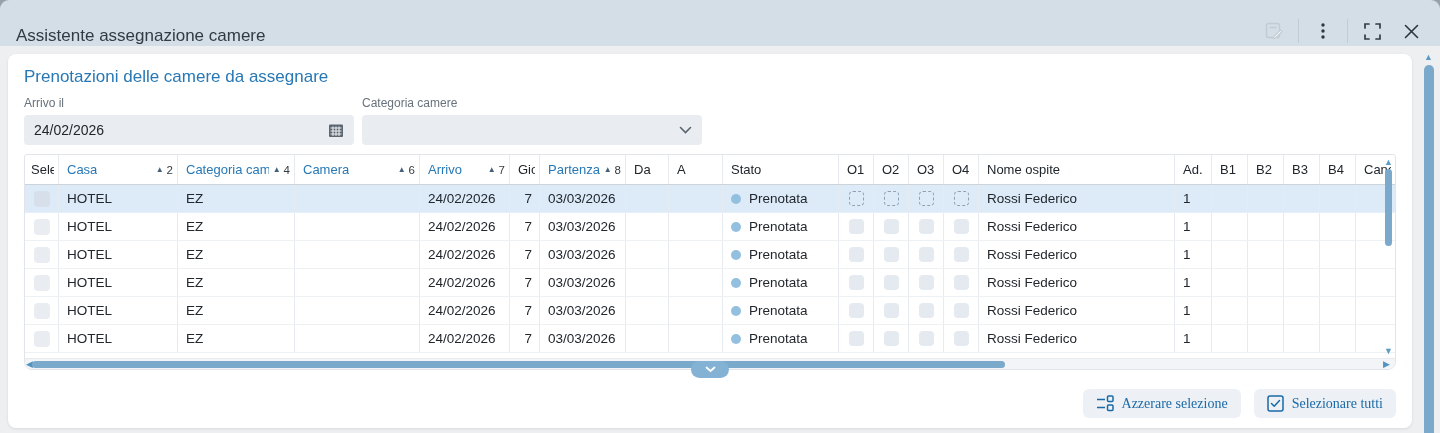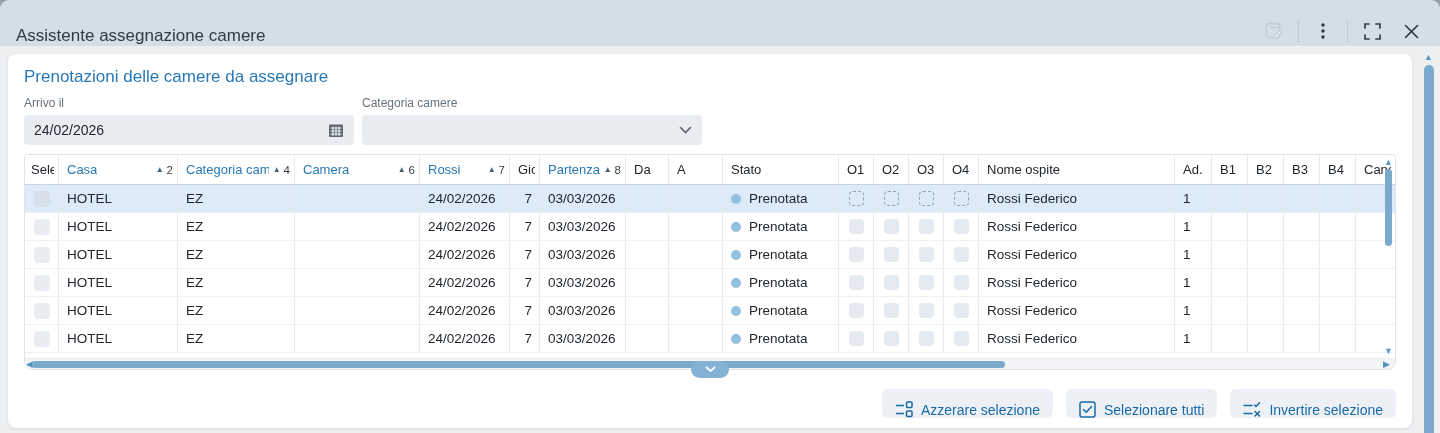--- a/index.html
+++ b/index.html
@@ -73,21 +73,21 @@
   
   .h-scroll { height:11px; background:#f2f4f7; border-top:1px solid #e9ecef; position:relative; }
   .h-scroll-left { position:absolute; left:1px; top:0; font-size:9px; color:#4f93c0; line-height:10px; }
   .h-scroll-thumb { position:absolute; left:7px; top:2px; width:71%; height:7px; border-radius:4px; background:#7aa9cb; }
   .h-scroll-right { position:absolute; right:5px; top:0; font-size:9px; color:#4f93c0; line-height:10px; }
 
   .expand-pill { position:absolute; left:50%; transform:translateX(-50%); bottom:-8px; width:38px; height:17px; border-radius:9px; background:#84b2d5; display:flex; align-items:center; justify-content:center; z-index:3; }
 
   
   .footer-actions { display:flex; justify-content:flex-end; gap:13px; margin-top:19px; }
-  .action-btn { display:flex; align-items:flex-end; gap:8px; height:29px; padding:0 13px; background:#edf1f5; border:none; border-radius:6px; color:#1a69a7; font-size:14px; font-family:Liberation Sans, sans-serif; }
+  .action-btn { display:flex; align-items:center; gap:8px; height:29px; padding:0 13px; background:#edf1f5; border:none; border-radius:6px; color:#1a69a7; font-size:14px; font-family:Liberation Serif, serif; }
 
   
   .outer-scroll { position:absolute; top:7px; right:6px; bottom:0; width:11px; display:flex; flex-direction:column; align-items:center; }
   .outer-scroll-up { font-size:9px; color:#5d9bc4; line-height:9px; margin-bottom:3px; }
   .outer-scroll-thumb { width:10px; flex:1; background:#7aa9cb; border-radius:5px 5px 0 0; }
 
   svg { display:block; }
 </style>
 </head>
 <body>
@@ -185,21 +185,21 @@
                 <span class="th-label">Categoria camer</span>
                 <span class="sort-arrow">▲</span>
                 <span class="sort-num">4</span>
               </div>
               <div class="th c-camera sortable">
                 <span class="th-label">Camera</span>
                 <span class="sort-arrow">▲</span>
                 <span class="sort-num">6</span>
               </div>
               <div class="th c-arrivo sortable">
-                <span class="th-label">Rossi</span>
+                <span class="th-label">Arrivo</span>
                 <span class="sort-arrow">▲</span>
                 <span class="sort-num">7</span>
               </div>
               <div class="th c-giorni">
                 <span class="th-label">Giorn</span>
               </div>
               <div class="th c-partenza sortable">
                 <span class="th-label">Partenza</span>
                 <span class="sort-arrow">▲</span>
                 <span class="sort-num">8</span>
@@ -501,32 +501,20 @@
         </button>
         <button class="action-btn">
           <span>
             <svg width="17" height="17" viewBox="0 0 17 17" fill="none" stroke="#1a69a7" stroke-width="1.5">
               <rect x="1" y="1" width="15" height="15" rx="2"></rect>
               <path d="M4.5 8.5 L7.2 11.2 L12.5 5.5" stroke-linecap="round" stroke-linejoin="round"></path>
             </svg>
           </span>
           <span>Selezionare tutti</span>
         </button>
-        <button class="action-btn">
-          <span>
-            <svg width="18" height="17" viewBox="0 0 18 17" fill="none" stroke="#1a69a7" stroke-width="1.5" stroke-linecap="round">
-              <path d="M1 4.5 H9"></path>
-                <path d="M1 12.5 H9"></path>
-              <path d="M11.5 4 L13 5.5 L16.5 1.8"></path>
-              <path d="M12 10.5 L16.5 15"></path>
-                <path d="M16.5 10.5 L12 15"></path>
-            </svg>
-          </span>
-          <span>Invertire selezione</span>
-        </button>
       </div>
 
     </div>
 
     <div class="outer-scroll">
       <div class="outer-scroll-up">▲</div>
       <div class="outer-scroll-thumb"></div>
     </div>
   </div>
 

